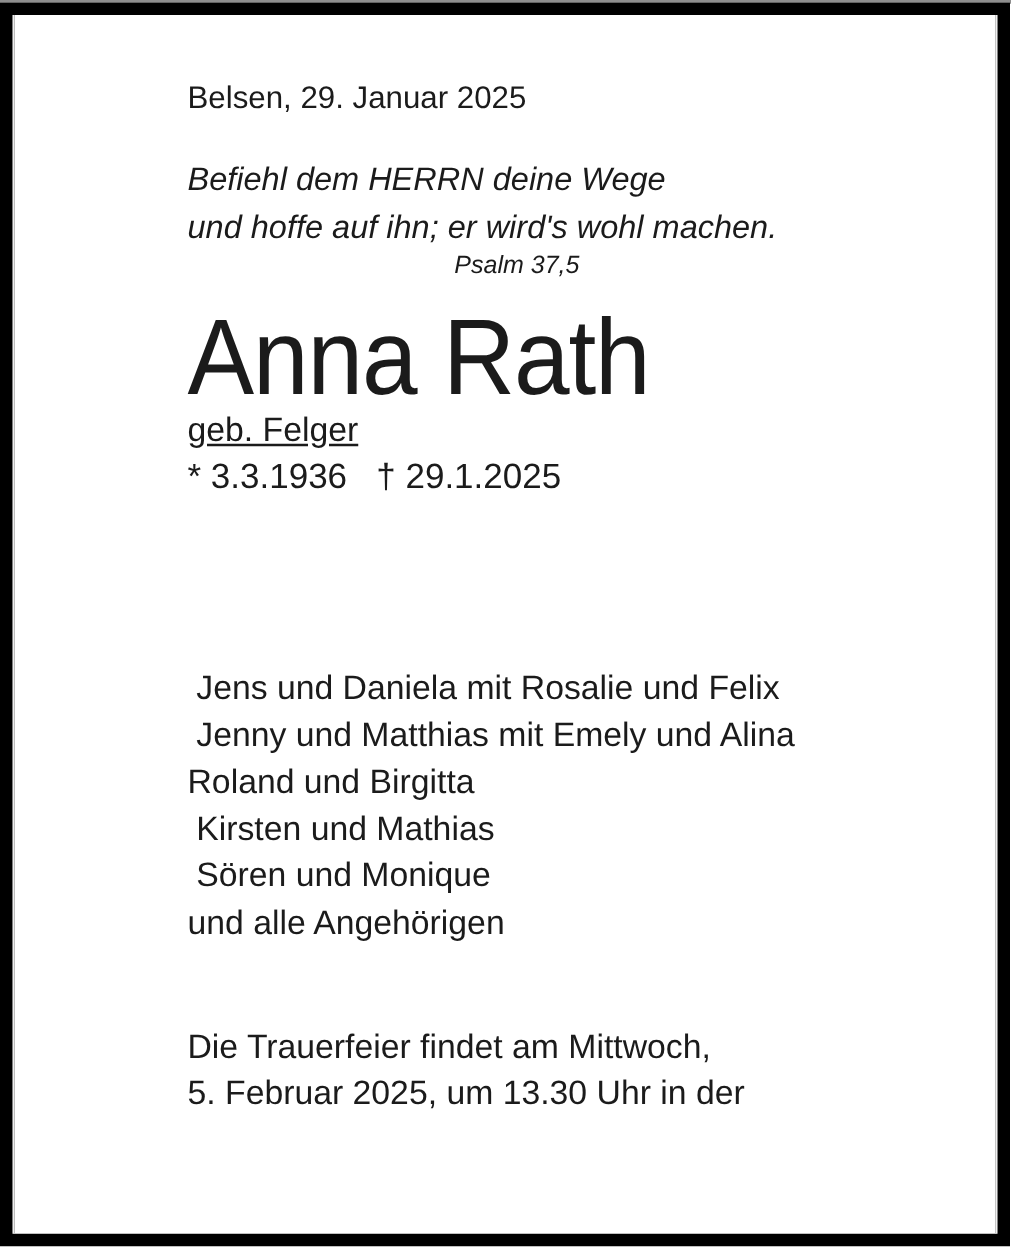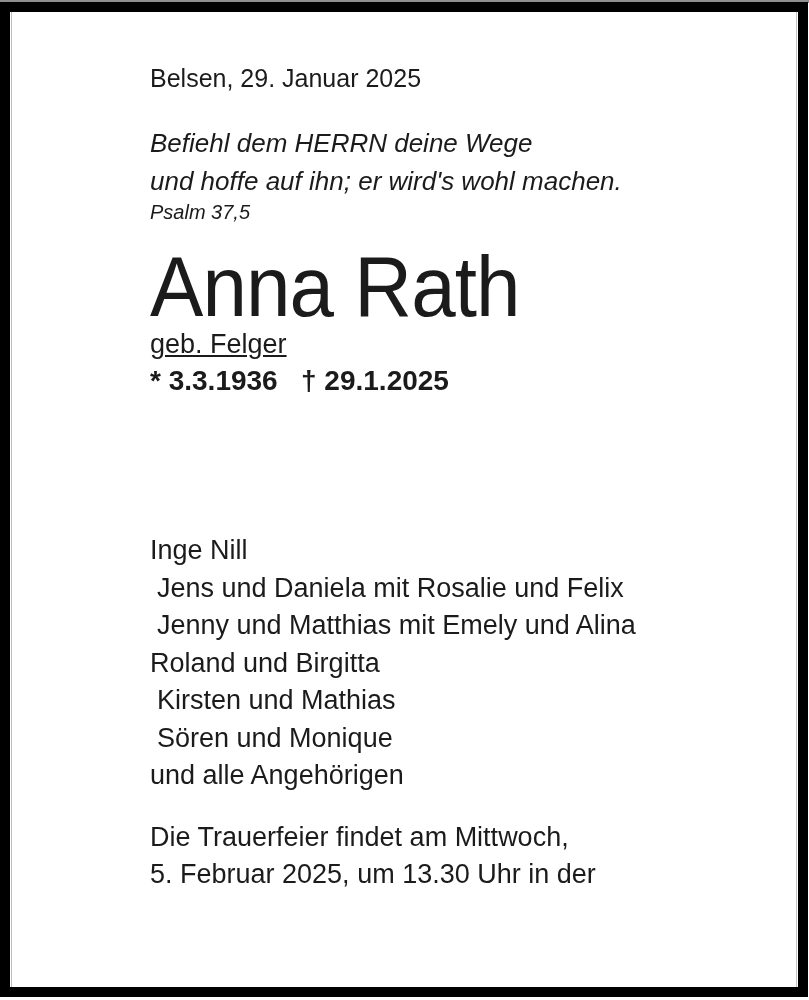--- a/index.html
+++ b/index.html
@@ -57,21 +57,21 @@
     font-size: 26px;
     line-height: 38px;
     font-style: italic;
   }
   .psalm {
     top: 188px;
     width: 527px;
     font-size: 20px;
     line-height: 24px;
     font-style: italic;
-    text-align: left;
+    text-align: center;
   }
   .name {
     top: 228px;
     margin: 0;
     font-size: 86px;
     line-height: 92px;
     font-weight: 400;
     letter-spacing: -1px;
     transform: scaleX(0.93);
     transform-origin: left top;
@@ -80,21 +80,20 @@
     top: 315px;
     font-size: 27px;
     line-height: 34px;
     text-decoration: underline;
   }
   .dates {
     top: 352px;
     font-size: 28px;
     line-height: 34px;
     white-space: pre;
-    font-weight: bold;
   }
   .farewell {
     top: 421px;
     font-size: 27px;
     line-height: 36.5px;
   }
   .mourners {
     top: 520px;
     font-size: 27px;
     line-height: 37.5px;
@@ -126,21 +125,20 @@
     <div class="blk psalm">Psalm 37,5</div>
 
     <h1 class="blk name">Anna Rath</h1>
 
     <div class="blk maiden">geb. Felger</div>
 
     <div class="blk dates">* 3.3.1936   † 29.1.2025</div>
 
 
     <div class="blk mourners">
-      <div>Inge Nill</div>
       <div class="indent">Jens und Daniela mit Rosalie und Felix</div>
       <div class="indent">Jenny und Matthias mit Emely und Alina</div>
       <div>Roland und Birgitta</div>
       <div class="indent">Kirsten und Mathias</div>
       <div class="indent">Sören und Monique</div>
       <div>und alle Angehörigen</div>
     </div>
 
     <div class="blk funeral">
       <div>Die Trauerfeier findet am Mittwoch,</div>

